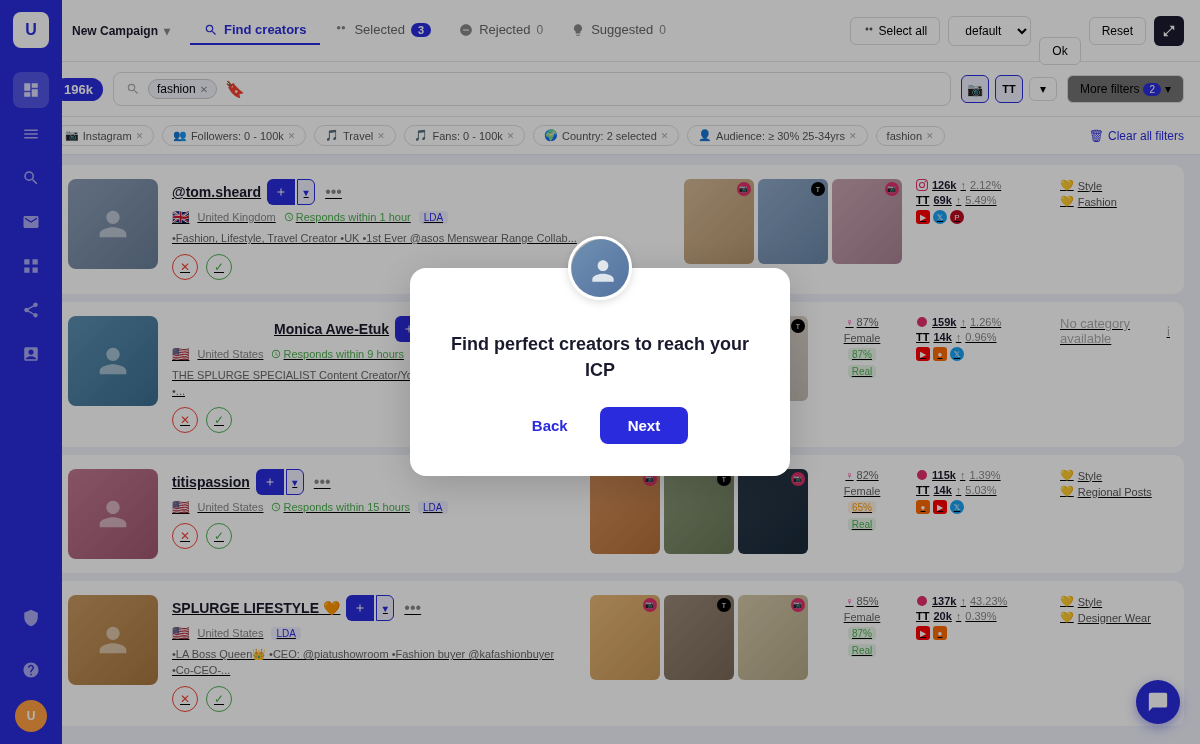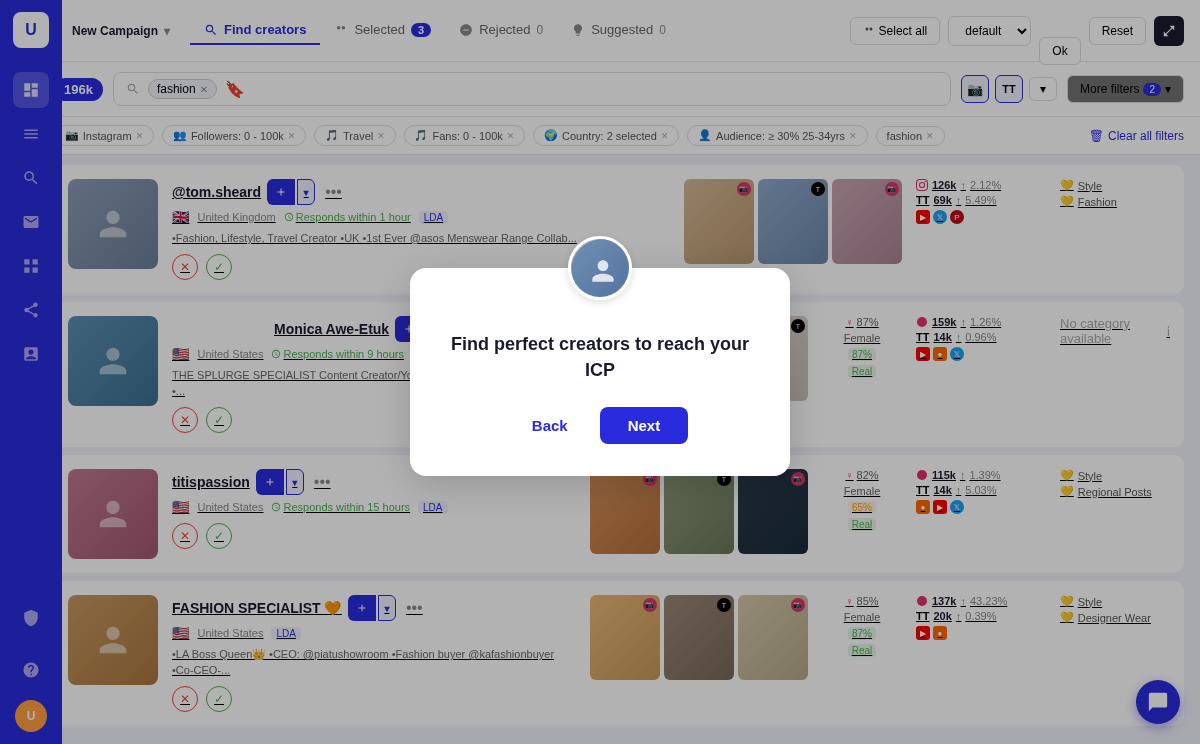--- a/index.html
+++ b/index.html
@@ -548,21 +548,21 @@
 
     <div class="creator-card">
       <div class="img-placeholder" style="background:linear-gradient(135deg,#c89860,#a87840);">
         <svg width="40" height="40" viewBox="0 0 24 24" fill="rgba(255,255,255,0.5)">
             <path d="M12 12c2.21 0 4-1.79 4-4s-1.79-4-4-4-4 1.79-4 4 1.79 4 4 4zm0 2c-2.67 0-8 1.34-8 4v2h16v-2c0-2.66-5.33-4-8-4z"></path>
           </svg>
       </div>
       <div class="creator-info">
         <div style="display:flex;align-items:center;justify-content:space-between;">
           <div class="creator-name">
-            <span>FASHION SPECIALIST 🧡</span>
+            <span>SPLURGE LIFESTYLE 🧡</span>
             <div class="add-dropdown">
               <div class="add-btn">
                 <svg width="12" height="12" viewBox="0 0 24 24" fill="white">
                     <path d="M19 13h-6v6h-2v-6H5v-2h6V5h2v6h6v2z"></path>
                   </svg>
               </div>
               <div class="dropdown-btn">▾</div>
             </div>
             <button class="more-btn">•••</button>
           </div>

